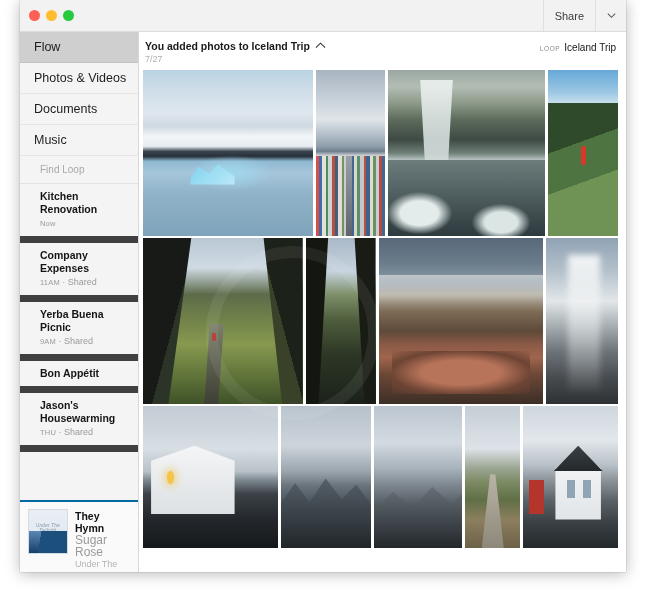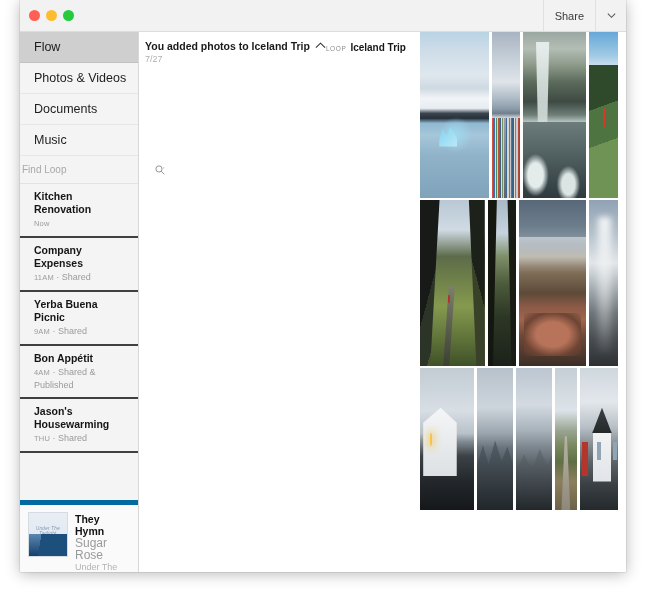--- a/index.html
+++ b/index.html
@@ -62,44 +62,44 @@
   .nav { padding-top: 0px; flex: none; }
   .nav-item {
     height: 30px; display: flex; align-items: center;
     padding-left: 14px;
     font-size: 12.5px; color: #1d1d1d;
     border-bottom: 1px solid #e6e6e6;
   }
   .nav-item.selected { background: #cfcfcf; border-bottom-color: #c2c2c2; }
   .search-row {
     height: 27px; display: flex; align-items: center;
-    padding: 0 10px 0 2px;
+    padding: 0 10px 0 20px;
     border-bottom: 1px solid #e2e2e2;
   }
   .search-input {
     border: none; background: transparent; outline: none;
     font-family: "Liberation Sans", sans-serif;
     font-size: 10px; color: #3a3a3a; flex: 1;
     padding: 0;
   }
   .search-input::placeholder { color: #a8a8a8; }
   .search-ico { color: #8d8d8d; font-size: 11px; display: flex; align-items: center; }
   .loops { flex: 1; overflow: hidden; }
   .loop-item {
-    padding: 6px 10px 6px 14px;
-    border-bottom: 2px solid #404040;
+    padding: 6px 10px 6px 20px;
+    border-bottom: 7px solid #404040;
   }
   .loop-title { font-size: 10.5px; color: #151515; font-weight: bold; line-height: 13px; }
   .loop-sub { font-size: 9px; color: #9b9b9b; line-height: 12px; margin-top: 1px; }
   .loop-sub .cap { font-size: 7.5px; letter-spacing: 0.2px; }
   
   .player {
     flex: none; height: 72px;
     background: #fafafa;
-    border-top: 5px solid #0369a1;
+    border-top: 2px solid #0369a1;
     padding: 7px 8px 0 8px;
     box-sizing: border-box;
   }
   .player-top { display: flex; gap: 7px; }
   .art {
     width: 40px; height: 45px; flex: none;
     background: linear-gradient(#e9eef4 0%, #e3eaf2 48%, #6d93b8 52%, #2f5f8e 75%, #16456e 100%);
     position: relative; overflow: hidden;
     border: 1px solid #d4dbe3;
     box-sizing: border-box;
@@ -113,38 +113,38 @@
     position: absolute; bottom: 0; left: 0; right: 0; height: 22px;
     background:
       linear-gradient(100deg, transparent 0 30%, #1d4f7d 30% 100%),
       linear-gradient(#5b87b3, #15406a);
   }
   .meta { flex: 1; min-width: 0; padding-top: 1px; }
   .track { font-size: 10.5px; font-weight: bold; color: #111; line-height: 12px; }
   .artist { font-size: 12px; color: #9a9a9a; line-height: 12px; }
   .album { font-size: 9px; color: #b4b4b4; line-height: 12px; }
   
-  .main { flex: 1; background: #ffffff; min-width: 0; display: flex; }
+  .main { flex: 1; background: #ffffff; min-width: 0; display: flex; flex-direction: column; }
   .main-head {
     flex: none; padding: 8px 10px 6px 6px;
     display: flex; align-items: flex-start;
   }
   .head-left { flex: 1; }
   .head-title {
     font-size: 10.5px; font-weight: bold; color: #1a1a1a;
     display: flex; align-items: center; gap: 5px;
   }
   .caret { font-size: 9px; color: #2d2d2d; font-weight: normal; }
   .head-date { font-size: 9px; color: #b0b0b0; margin-top: 2px; }
   .loop-badge {
     display: flex; align-items: baseline; gap: 4px;
     padding-top: 2px;
   }
   .loop-badge .kicker { font-size: 6.5px; color: #8c8c8c; letter-spacing: 0.6px; }
-  .loop-badge .name { font-size: 10px; font-weight: bold; color: #171717; }
+  .loop-badge .name { font-size: 10px; font-weight: normal; color: #171717; }
   .grid { flex: 1; padding: 0 8px 0 4px; }
   .grow { display: flex; gap: 3px; margin-bottom: 2px; }
   .ph { position: relative; overflow: hidden; background: #ccc; }
   
   .p-lagoon {
     background:
       radial-gradient(ellipse 40% 18% at 52% 62%, #9fd8ee 0%, rgba(159,216,238,0) 60%),
       linear-gradient(#b9d3e4 0%, #cfdde8 12%, #dfe7ee 26%, #cfd9e2 34%,
         #f2f5f7 40%, #e6ecf1 46%, #3b4550 49%, #26303a 52%,
         #8fb9d2 55%, #a6c6da 62%, #8fb2c8 75%, #7fa3ba 100%);
@@ -396,21 +396,20 @@
         <div class="loop-item">
           <div class="loop-title">Company Expenses</div>
           <div class="loop-sub"><span class="cap">11AM</span><span> · Shared</span></div>
         </div>
         <div class="loop-item">
           <div class="loop-title">Yerba Buena Picnic</div>
           <div class="loop-sub"><span class="cap">9AM</span><span> · Shared</span></div>
         </div>
         <div class="loop-item">
           <div class="loop-title">Bon Appétit</div>
-          <div class="loop-sub"><span class="cap">4AM</span><span> · Shared &amp; Published</span></div>
         </div>
         <div class="loop-item">
           <div class="loop-title">Jason's Housewarming</div>
           <div class="loop-sub"><span class="cap">THU</span><span> · Shared</span></div>
         </div>
 
       </div>
 
       <div class="player">
         <div class="player-top">

